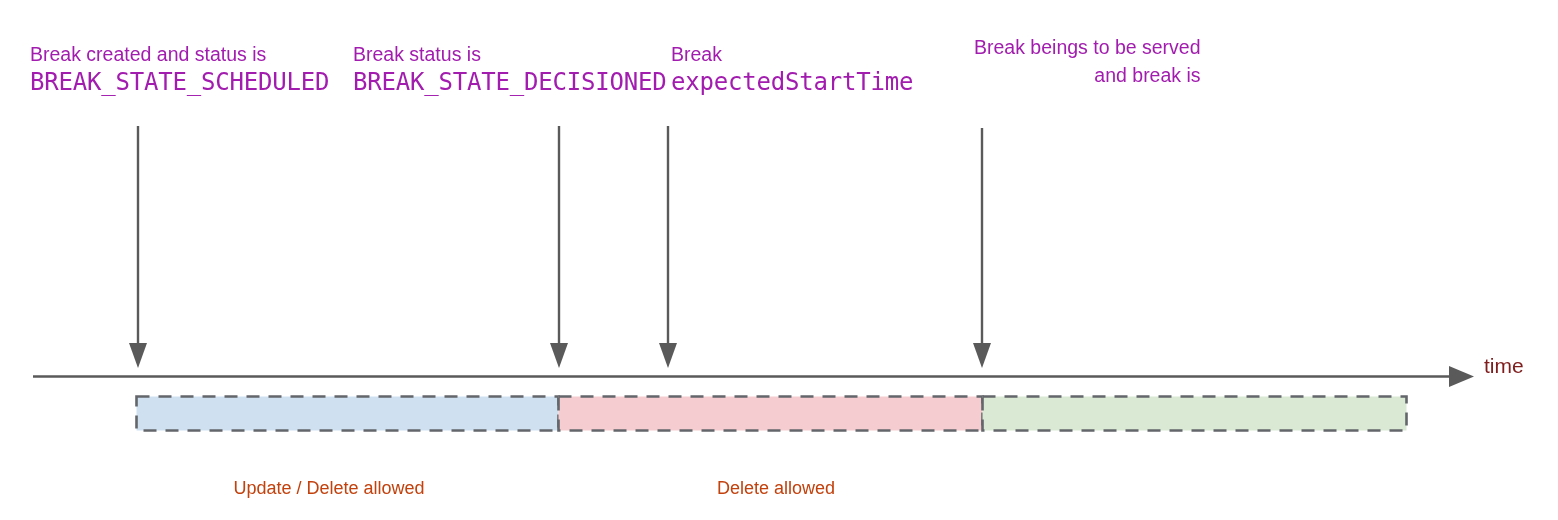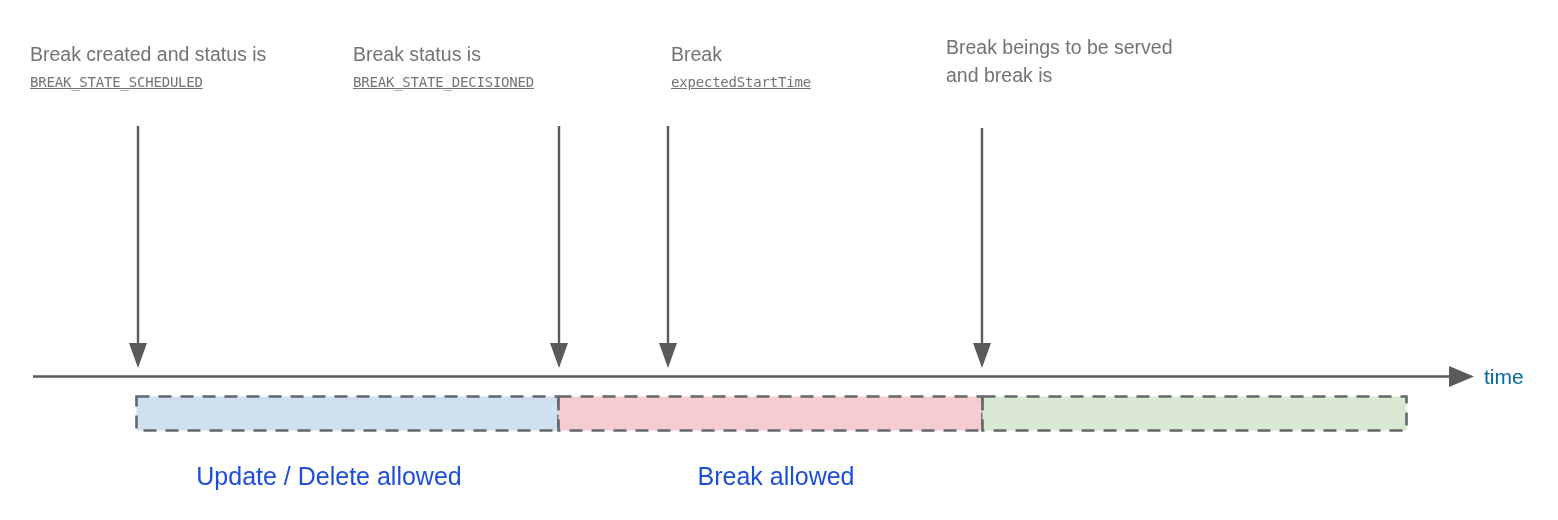--- a/index.html
+++ b/index.html
@@ -20,63 +20,62 @@
   #diagram {
     position: absolute;
     inset: 0;
   }
 
   
   .annotation {
     position: absolute;
     font-size: 19.5px;
     line-height: 28px;
-    color: #737373;
+    color: #a21caf;
     white-space: nowrap;
   }
   .annotation .ln {
     display: block;
   }
   .annotation .mono {
     font-family: "DejaVu Sans Mono", "Liberation Mono", monospace;
-    font-size: 14px;
+    font-size: 24px;
     letter-spacing: -0.2px;
-    text-decoration: underline;
   }
 
   #ann-0 { left: 30px;  top: 40px; }
   #ann-1 { left: 353px; top: 40px; }
   #ann-2 { left: 671px; top: 40px; }
-  #ann-3 { left: 946px; top: 33px; }
+  #ann-3 { left: 974px; top: 33px; text-align: right; }
 
   
   svg#canvas {
     position: absolute;
     left: 0;
     top: 0;
     width: 1558px;
     height: 520px;
     overflow: visible;
   }
 
   
   #time-label {
     position: absolute;
     left: 1484px;
-    top: 365px;
+    top: 354px;
     font-size: 21px;
-    color: #0369a1;
+    color: #7f1d1d;
   }
 
   
   .caption {
     position: absolute;
-    top: 462px;
-    font-size: 25px;
-    color: #1d4ed8;
+    top: 478px;
+    font-size: 18px;
+    color: #c2410c;
     text-align: center;
     white-space: nowrap;
     transform: translateX(-50%);
   }
   #cap-0 { left: 329px; }
   #cap-1 { left: 776px; }
   #cap-2 { left: 1219px; }
 </style>
 </head>
 <body>
@@ -128,15 +127,15 @@
     </g>
 
     <rect x="136.5" y="396.5" width="422" height="34" fill="#cfe0f1" stroke="#63666b" stroke-width="2.6" stroke-dasharray="13 9"></rect>
     <rect x="558.5" y="396.5" width="424" height="34" fill="#f5cdd0" stroke="#63666b" stroke-width="2.6" stroke-dasharray="13 9"></rect>
     <rect x="982.5" y="396.5" width="424" height="34" fill="#d9e9d3" stroke="#63666b" stroke-width="2.6" stroke-dasharray="13 9"></rect>
   </svg>
 
   <div id="time-label">time</div>
 
   <div class="caption" id="cap-0">Update / Delete allowed</div>
-  <div class="caption" id="cap-1">Break allowed</div>
+  <div class="caption" id="cap-1">Delete allowed</div>
 
 </div>
 
 </body></html>

